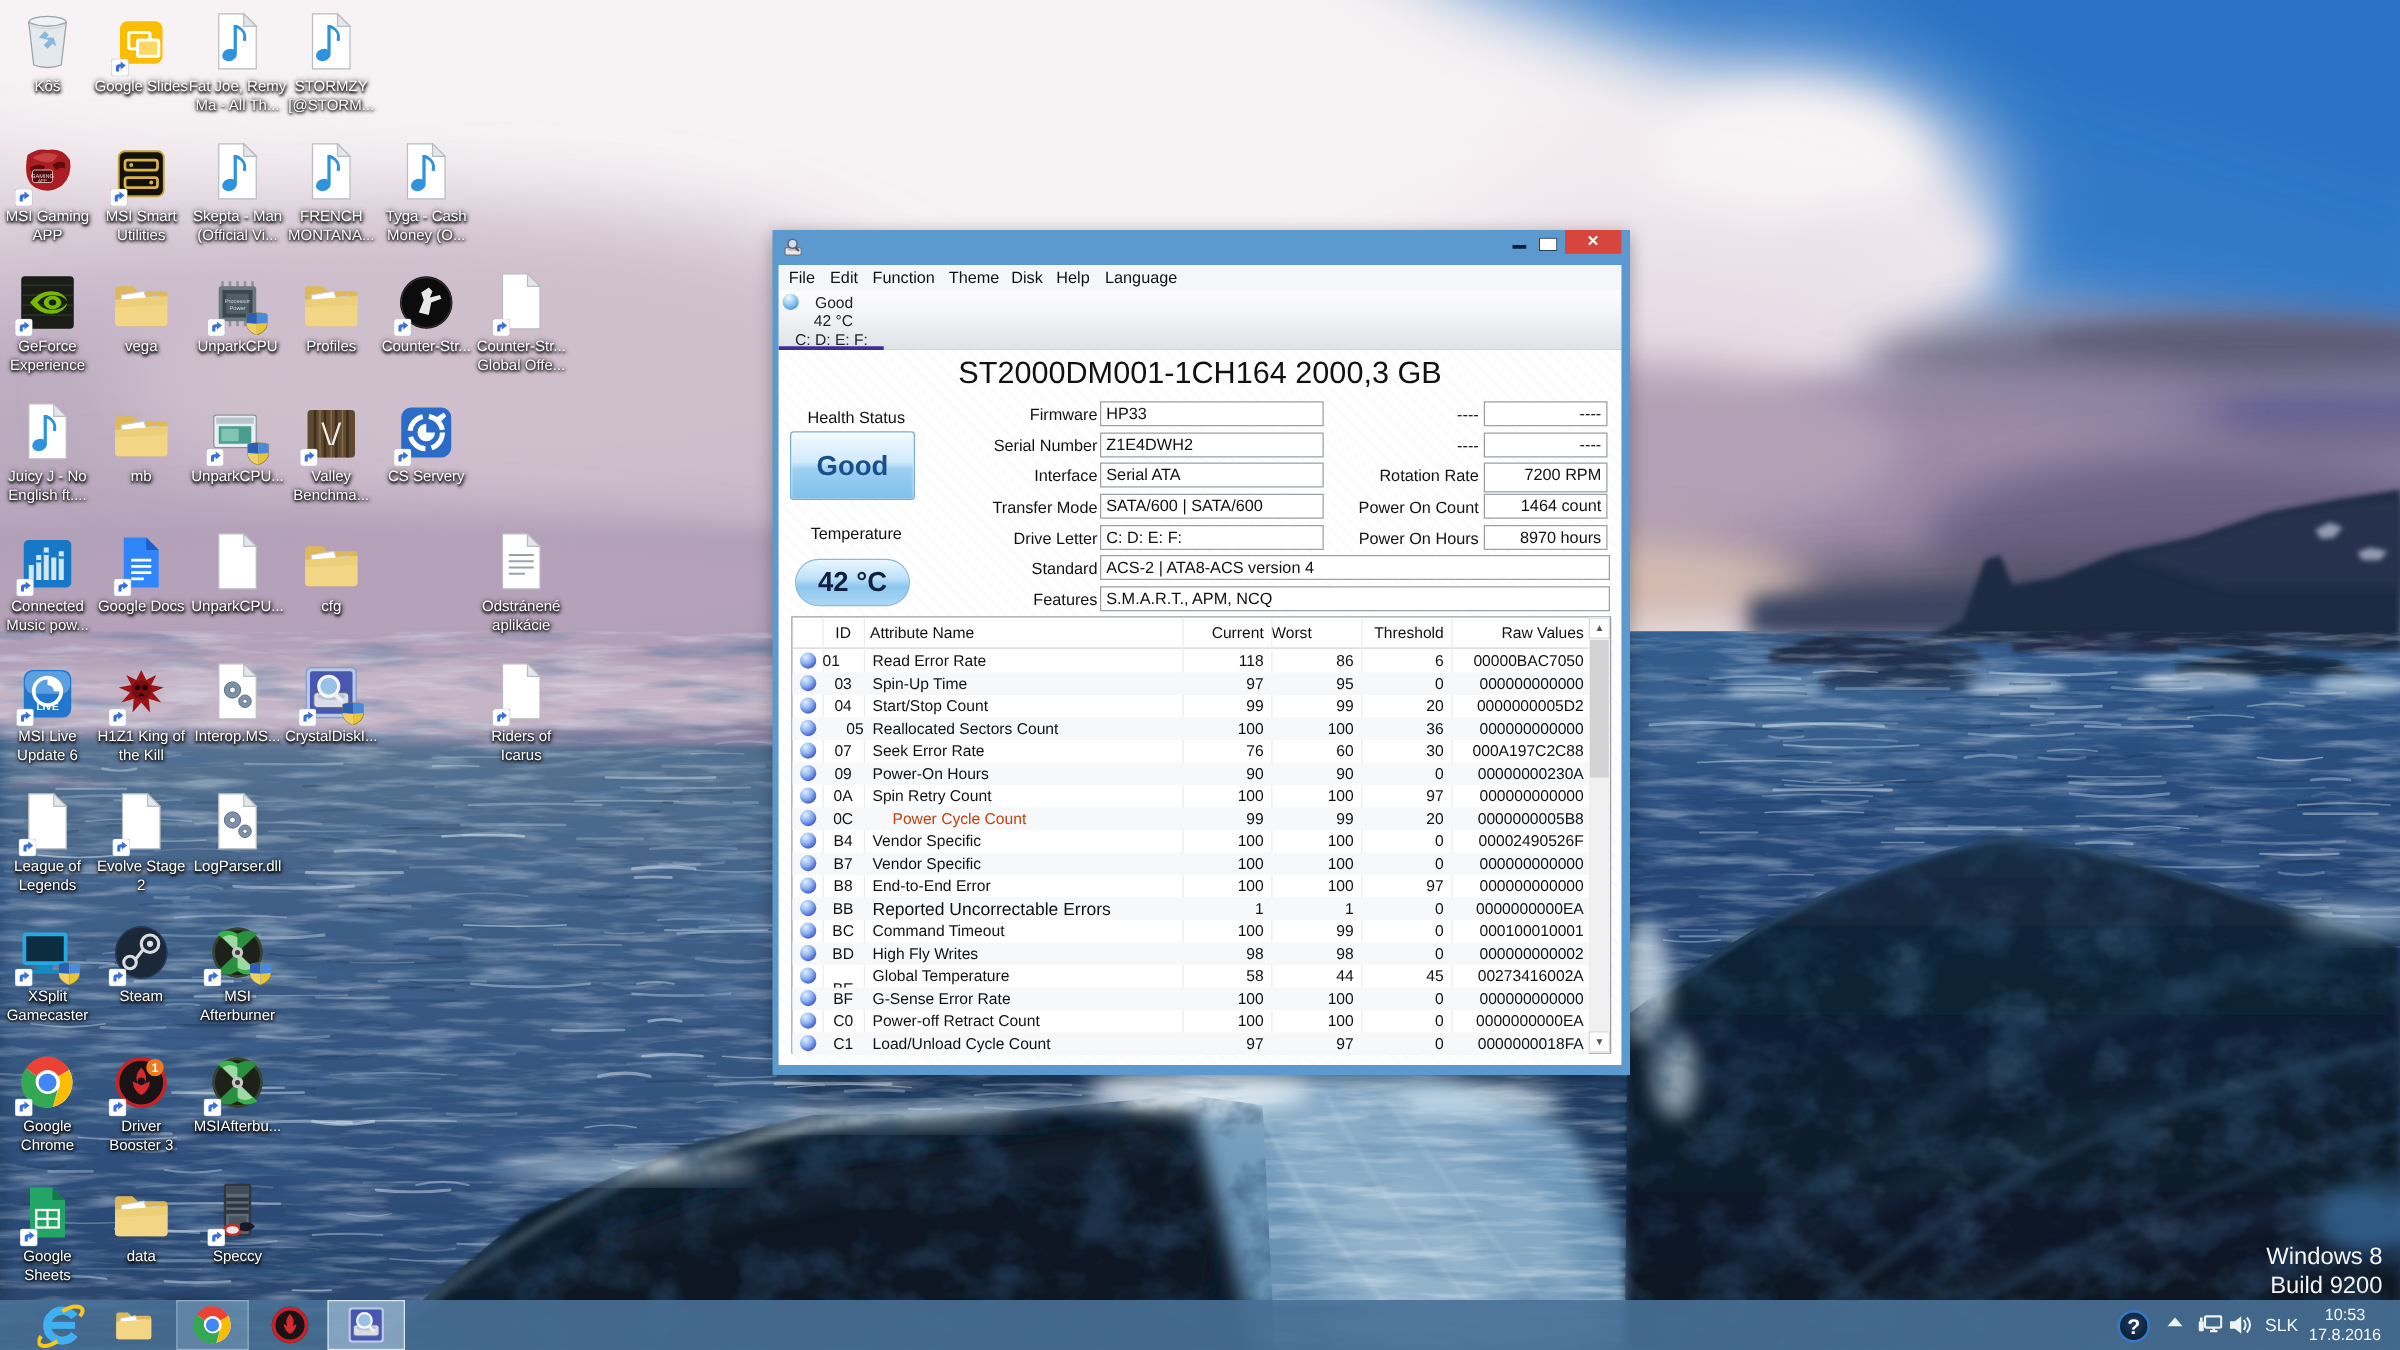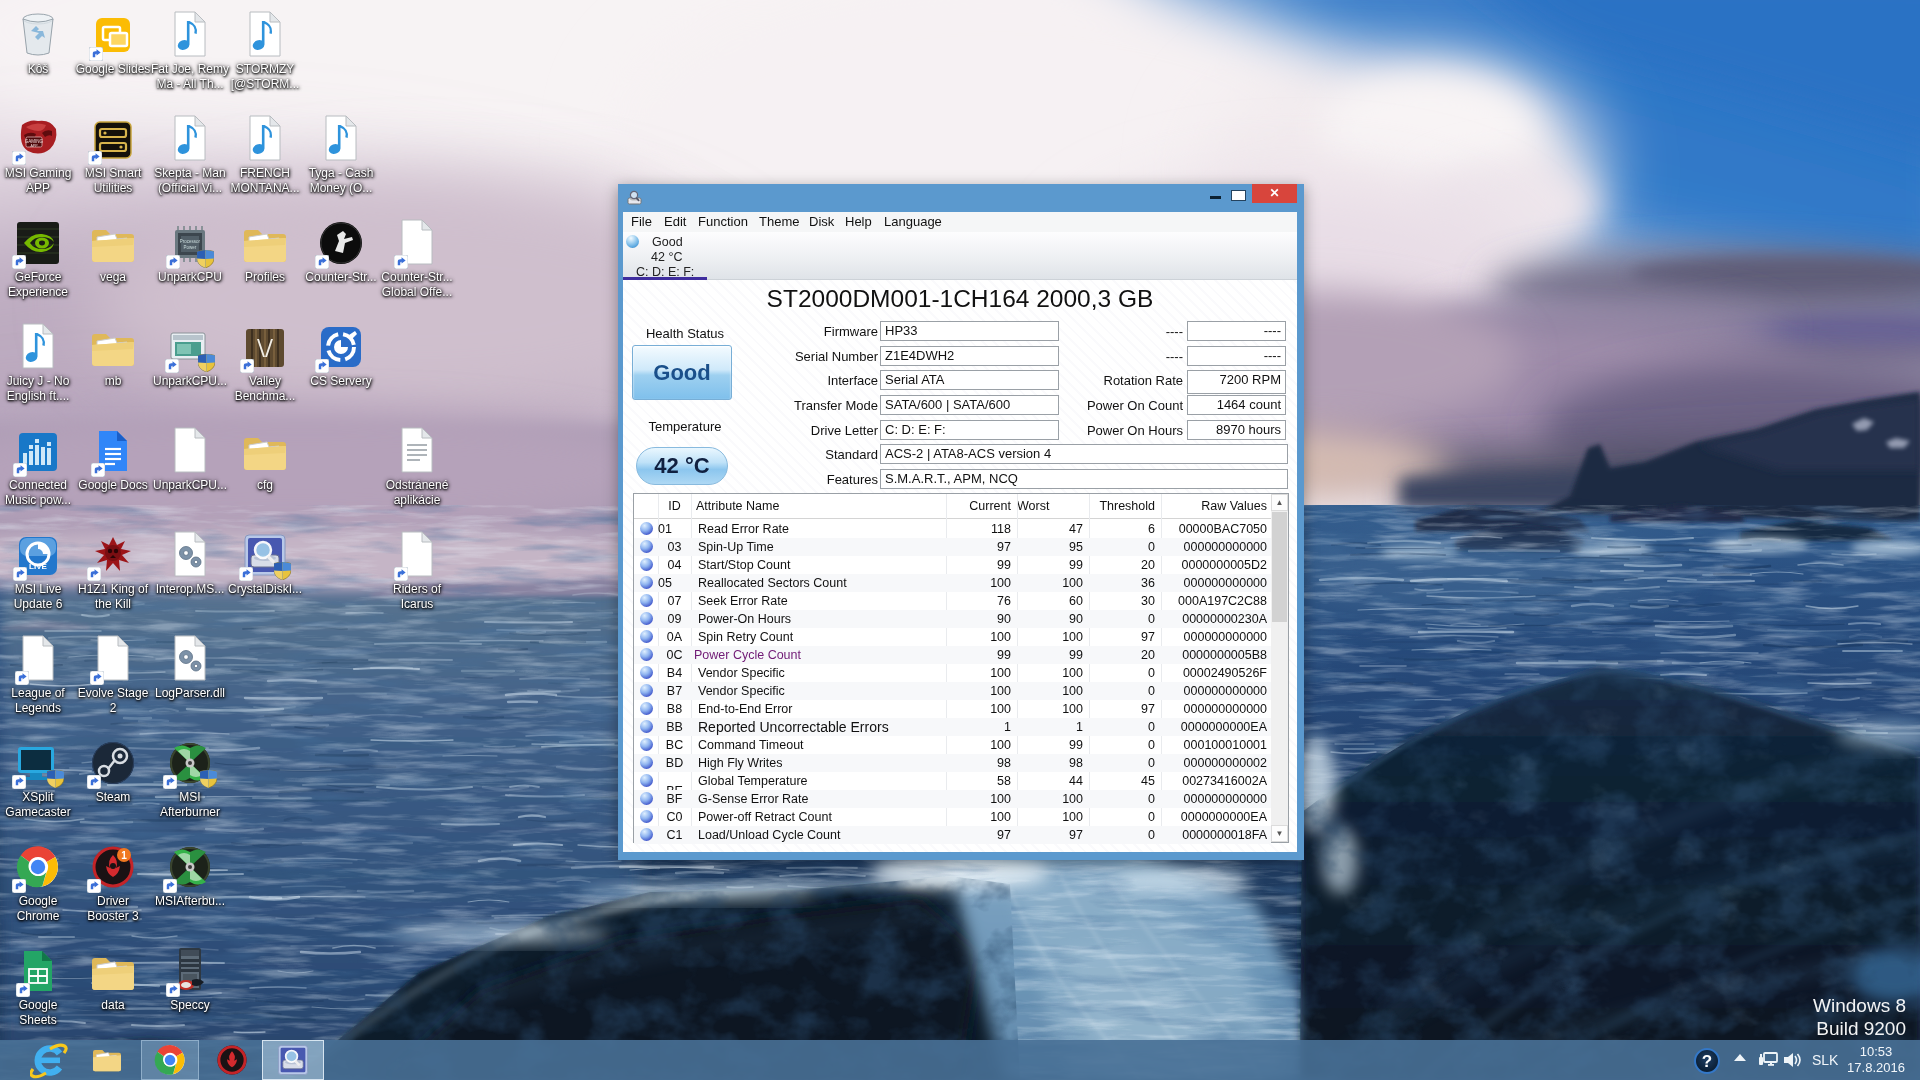--- a/index.html
+++ b/index.html
@@ -1240,41 +1240,41 @@
 <div style="position:absolute;left:24px;top:0;width:1px;height:348px;background:#e9ebee"></div>
 <div style="position:absolute;left:57px;top:0;width:1px;height:348px;background:#e9ebee"></div>
 <div style="position:absolute;left:312px;top:0;width:1px;height:348px;background:#e9ebee"></div>
 <div style="position:absolute;left:383px;top:0;width:1px;height:348px;background:#e9ebee"></div>
 <div style="position:absolute;left:455px;top:0;width:1px;height:348px;background:#e9ebee"></div>
 <div style="position:absolute;left:527px;top:0;width:1px;height:348px;background:#e9ebee"></div>
 <span style="position:absolute;left:6px;top:28px;display:inline-block;width:13px;height:13px;border-radius:50%;background:radial-gradient(circle at 35% 28%,#dff0ff,#8fb4f0 40%,#4a63d0 72%,#6a3cb8)"></span>
 <span style="position:absolute;font-size:12.5px;color:#111;height:18px;line-height:18px;left:24px;top:26px;width:33px;text-align:left">01</span>
 <span style="position:absolute;font-size:12.5px;color:#111;height:18px;line-height:18px;left:64px;top:26px">Read Error Rate</span>
 <span style="position:absolute;font-size:12.5px;color:#111;height:18px;line-height:18px;left:312px;top:26px;width:65px;text-align:right">118</span>
-<span style="position:absolute;font-size:12.5px;color:#111;height:18px;line-height:18px;left:383px;top:26px;width:66px;text-align:right">47</span>
+<span style="position:absolute;font-size:12.5px;color:#111;height:18px;line-height:18px;left:383px;top:26px;width:66px;text-align:right">86</span>
 <span style="position:absolute;font-size:12.5px;color:#111;height:18px;line-height:18px;left:455px;top:26px;width:66px;text-align:right">6</span>
 <span style="position:absolute;font-size:12.5px;color:#111;height:18px;line-height:18px;left:527px;top:26px;width:106px;text-align:right">00000BAC7050</span>
 <div style="position:absolute;left:0;top:44px;width:637px;height:18px;background:#f7f8fa"></div>
 <span style="position:absolute;left:6px;top:46px;display:inline-block;width:13px;height:13px;border-radius:50%;background:radial-gradient(circle at 35% 28%,#dff0ff,#8fb4f0 40%,#4a63d0 72%,#6a3cb8)"></span>
 <span style="position:absolute;font-size:12.5px;color:#111;height:18px;line-height:18px;left:24px;top:44px;width:33px;text-align:center">03</span>
 <span style="position:absolute;font-size:12.5px;color:#111;height:18px;line-height:18px;left:64px;top:44px">Spin-Up Time</span>
 <span style="position:absolute;font-size:12.5px;color:#111;height:18px;line-height:18px;left:312px;top:44px;width:65px;text-align:right">97</span>
 <span style="position:absolute;font-size:12.5px;color:#111;height:18px;line-height:18px;left:383px;top:44px;width:66px;text-align:right">95</span>
 <span style="position:absolute;font-size:12.5px;color:#111;height:18px;line-height:18px;left:455px;top:44px;width:66px;text-align:right">0</span>
 <span style="position:absolute;font-size:12.5px;color:#111;height:18px;line-height:18px;left:527px;top:44px;width:106px;text-align:right">000000000000</span>
 <span style="position:absolute;left:6px;top:64px;display:inline-block;width:13px;height:13px;border-radius:50%;background:radial-gradient(circle at 35% 28%,#dff0ff,#8fb4f0 40%,#4a63d0 72%,#6a3cb8)"></span>
 <span style="position:absolute;font-size:12.5px;color:#111;height:18px;line-height:18px;left:24px;top:62px;width:33px;text-align:center">04</span>
 <span style="position:absolute;font-size:12.5px;color:#111;height:18px;line-height:18px;left:64px;top:62px">Start/Stop Count</span>
 <span style="position:absolute;font-size:12.5px;color:#111;height:18px;line-height:18px;left:312px;top:62px;width:65px;text-align:right">99</span>
 <span style="position:absolute;font-size:12.5px;color:#111;height:18px;line-height:18px;left:383px;top:62px;width:66px;text-align:right">99</span>
 <span style="position:absolute;font-size:12.5px;color:#111;height:18px;line-height:18px;left:455px;top:62px;width:66px;text-align:right">20</span>
 <span style="position:absolute;font-size:12.5px;color:#111;height:18px;line-height:18px;left:527px;top:62px;width:106px;text-align:right">0000000005D2</span>
 <div style="position:absolute;left:0;top:80px;width:637px;height:18px;background:#f7f8fa"></div>
 <span style="position:absolute;left:6px;top:82px;display:inline-block;width:13px;height:13px;border-radius:50%;background:radial-gradient(circle at 35% 28%,#dff0ff,#8fb4f0 40%,#4a63d0 72%,#6a3cb8)"></span>
-<span style="position:absolute;font-size:12.5px;color:#111;height:18px;line-height:18px;left:24px;top:80px;width:33px;text-align:left">05</span>
+<span style="position:absolute;font-size:12.5px;color:#111;height:18px;line-height:18px;left:24px;top:80px;width:33px;text-align:right">05</span>
 <span style="position:absolute;font-size:12.5px;color:#111;height:18px;line-height:18px;left:64px;top:80px">Reallocated Sectors Count</span>
 <span style="position:absolute;font-size:12.5px;color:#111;height:18px;line-height:18px;left:312px;top:80px;width:65px;text-align:right">100</span>
 <span style="position:absolute;font-size:12.5px;color:#111;height:18px;line-height:18px;left:383px;top:80px;width:66px;text-align:right">100</span>
 <span style="position:absolute;font-size:12.5px;color:#111;height:18px;line-height:18px;left:455px;top:80px;width:66px;text-align:right">36</span>
 <span style="position:absolute;font-size:12.5px;color:#111;height:18px;line-height:18px;left:527px;top:80px;width:106px;text-align:right">000000000000</span>
 <span style="position:absolute;left:6px;top:100px;display:inline-block;width:13px;height:13px;border-radius:50%;background:radial-gradient(circle at 35% 28%,#dff0ff,#8fb4f0 40%,#4a63d0 72%,#6a3cb8)"></span>
 <span style="position:absolute;font-size:12.5px;color:#111;height:18px;line-height:18px;left:24px;top:98px;width:33px;text-align:center">07</span>
 <span style="position:absolute;font-size:12.5px;color:#111;height:18px;line-height:18px;left:64px;top:98px">Seek Error Rate</span>
 <span style="position:absolute;font-size:12.5px;color:#111;height:18px;line-height:18px;left:312px;top:98px;width:65px;text-align:right">76</span>
 <span style="position:absolute;font-size:12.5px;color:#111;height:18px;line-height:18px;left:383px;top:98px;width:66px;text-align:right">60</span>
@@ -1291,21 +1291,21 @@
 <span style="position:absolute;left:6px;top:136px;display:inline-block;width:13px;height:13px;border-radius:50%;background:radial-gradient(circle at 35% 28%,#dff0ff,#8fb4f0 40%,#4a63d0 72%,#6a3cb8)"></span>
 <span style="position:absolute;font-size:12.5px;color:#111;height:18px;line-height:18px;left:24px;top:134px;width:33px;text-align:center">0A</span>
 <span style="position:absolute;font-size:12.5px;color:#111;height:18px;line-height:18px;left:64px;top:134px">Spin Retry Count</span>
 <span style="position:absolute;font-size:12.5px;color:#111;height:18px;line-height:18px;left:312px;top:134px;width:65px;text-align:right">100</span>
 <span style="position:absolute;font-size:12.5px;color:#111;height:18px;line-height:18px;left:383px;top:134px;width:66px;text-align:right">100</span>
 <span style="position:absolute;font-size:12.5px;color:#111;height:18px;line-height:18px;left:455px;top:134px;width:66px;text-align:right">97</span>
 <span style="position:absolute;font-size:12.5px;color:#111;height:18px;line-height:18px;left:527px;top:134px;width:106px;text-align:right">000000000000</span>
 <div style="position:absolute;left:0;top:152px;width:637px;height:18px;background:#f7f8fa"></div>
 <span style="position:absolute;left:6px;top:154px;display:inline-block;width:13px;height:13px;border-radius:50%;background:radial-gradient(circle at 35% 28%,#dff0ff,#8fb4f0 40%,#4a63d0 72%,#6a3cb8)"></span>
 <span style="position:absolute;font-size:12.5px;color:#111;height:18px;line-height:18px;left:24px;top:152px;width:33px;text-align:center">0C</span>
-<span style="position:absolute;font-size:12.5px;color:#701a75;height:18px;line-height:18px;left:60px;top:152px">Power Cycle Count</span>
+<span style="position:absolute;font-size:12.5px;color:#c2410c;height:18px;line-height:18px;left:80px;top:152px">Power Cycle Count</span>
 <span style="position:absolute;font-size:12.5px;color:#111;height:18px;line-height:18px;left:312px;top:152px;width:65px;text-align:right">99</span>
 <span style="position:absolute;font-size:12.5px;color:#111;height:18px;line-height:18px;left:383px;top:152px;width:66px;text-align:right">99</span>
 <span style="position:absolute;font-size:12.5px;color:#111;height:18px;line-height:18px;left:455px;top:152px;width:66px;text-align:right">20</span>
 <span style="position:absolute;font-size:12.5px;color:#111;height:18px;line-height:18px;left:527px;top:152px;width:106px;text-align:right">0000000005B8</span>
 <span style="position:absolute;left:6px;top:172px;display:inline-block;width:13px;height:13px;border-radius:50%;background:radial-gradient(circle at 35% 28%,#dff0ff,#8fb4f0 40%,#4a63d0 72%,#6a3cb8)"></span>
 <span style="position:absolute;font-size:12.5px;color:#111;height:18px;line-height:18px;left:24px;top:170px;width:33px;text-align:center">B4</span>
 <span style="position:absolute;font-size:12.5px;color:#111;height:18px;line-height:18px;left:64px;top:170px">Vendor Specific</span>
 <span style="position:absolute;font-size:12.5px;color:#111;height:18px;line-height:18px;left:312px;top:170px;width:65px;text-align:right">100</span>
 <span style="position:absolute;font-size:12.5px;color:#111;height:18px;line-height:18px;left:383px;top:170px;width:66px;text-align:right">100</span>
 <span style="position:absolute;font-size:12.5px;color:#111;height:18px;line-height:18px;left:455px;top:170px;width:66px;text-align:right">0</span>

